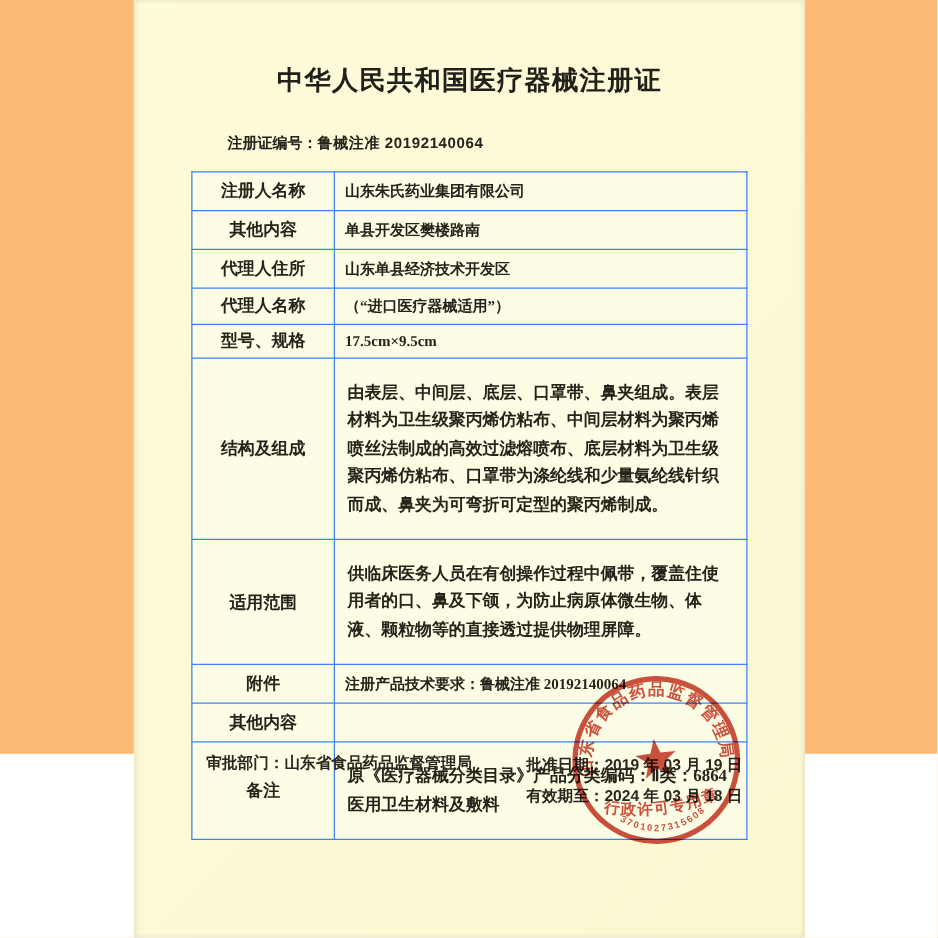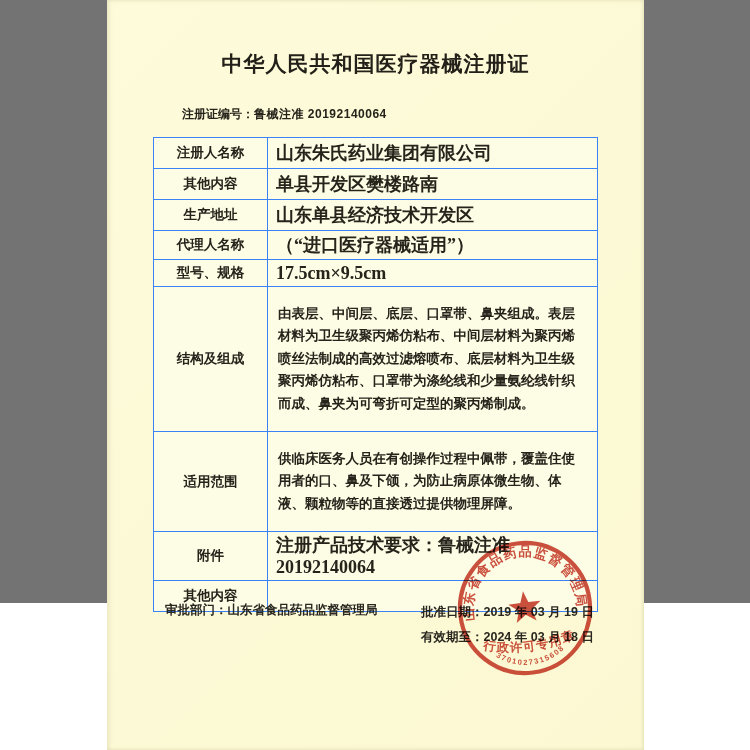--- a/index.html
+++ b/index.html
@@ -1,30 +1,30 @@
 <!DOCTYPE html>
 <html><head>
 <meta charset="utf-8">
 <style>
   html,body{margin:0;padding:0;width:750px;height:750px;background:#ffffff;overflow:hidden;
     font-family:"Liberation Sans","DejaVu Sans",sans-serif;}
-  .stage{position:relative;width:750px;height:603px;background:#737373;}
+  .stage{position:relative;width:750px;height:603px;background:#fdba74;}
   .paper{position:absolute;left:107px;top:0;width:537px;height:750px;
     background:linear-gradient(135deg,#fdfbda 0%,#fcf9d6 55%,#fbf8d2 100%);
     box-shadow:inset 2px 0 4px rgba(180,170,120,.25), inset -2px 0 3px rgba(180,170,120,.18);}
   .cert-title{position:absolute;left:0;top:50px;width:537px;text-align:center;
     font-size:21px;font-weight:700;letter-spacing:1px;color:#222018;}
   .reg-line{position:absolute;left:75px;top:106px;font-size:12px;font-weight:700;color:#26231b;}
   .reg-line .num{letter-spacing:.5px;}
   table.cert{position:absolute;left:46px;top:137px;width:445px;border-collapse:collapse;
     table-layout:fixed;background:#fdfce4;}
   table.cert td{border:1px solid #3b82f6;color:#26231b;font-weight:600;
     vertical-align:middle;overflow:hidden;font-family:Liberation Serif, serif;}
   td.lbl{width:109px;text-align:center;font-size:13.5px;padding:0 2px;}
-  td.val{font-size:18px;padding:2px 8px;line-height:22px;text-align:left;}
+  td.val{font-size:12px;padding:2px 8px;line-height:22px;text-align:left;}
   tr.h-s td{height:24px;}
   tr.h-m td{height:26px;}
   tr.h-t td{height:20px;}
   td.val.long{padding:16px 10px;line-height:22.4px;font-size:13.5px;}
   .footer{position:absolute;left:0;top:600px;width:537px;font-size:12.5px;font-weight:700;color:#2a271f;}
   .approval{position:absolute;left:58px;top:2px;}
   .date-block{position:absolute;left:314px;top:0;line-height:25px;white-space:nowrap;}
   .stamp{position:absolute;left:333px;top:523px;width:170px;height:170px;
     transform:rotate(-7deg);opacity:.88;mix-blend-mode:multiply;pointer-events:none;}
   .stamp svg{width:170px;height:170px;}
@@ -43,21 +43,21 @@
       <tbody>
           <tr class="h-m">
         <td class="lbl">注册人名称</td>
         <td class="val">山东朱氏药业集团有限公司</td>
       </tr>
       <tr class="h-m">
         <td class="lbl">其他内容</td>
         <td class="val">单县开发区樊楼路南</td>
       </tr>
       <tr class="h-m">
-        <td class="lbl">生产地址</td>
+        <td class="lbl">代理人住所</td>
         <td class="val">山东单县经济技术开发区</td>
       </tr>
       <tr class="h-s">
         <td class="lbl">代理人名称</td>
         <td class="val">（“进口医疗器械适用”）</td>
       </tr>
       <tr class="h-t">
         <td class="lbl">型号、规格</td>
         <td class="val">17.5cm×9.5cm</td>
       </tr>
@@ -69,20 +69,24 @@
         <td class="lbl">适用范围</td>
         <td class="val long">供临床医务人员在有创操作过程中佩带，覆盖住使用者的口、鼻及下颌，为防止病原体微生物、体液、颗粒物等的直接透过提供物理屏障。</td>
       </tr>
       <tr class="h-m">
         <td class="lbl">附件</td>
         <td class="val">注册产品技术要求：鲁械注准 20192140064</td>
       </tr>
       <tr class="h-m">
         <td class="lbl">其他内容</td>
         <td class="val"></td>
+      </tr>
+      <tr>
+        <td class="lbl">备注</td>
+        <td class="val long" style="height:44px">原《医疗器械分类目录》产品分类编码：Ⅱ类：6864 医用卫生材料及敷料</td>
       </tr>
     </tbody>
       </table>
 
     <div class="footer">
       <div class="approval"><span>审批部门：</span><span>山东省食品药品监督管理局</span></div>
       <div class="date-block">
         <div><span>批准日期：</span><span>2019 年 03 月 19 日</span></div>
         <div><span>有效期至：</span><span>2024 年 03 月 18 日</span></div>
       </div>

